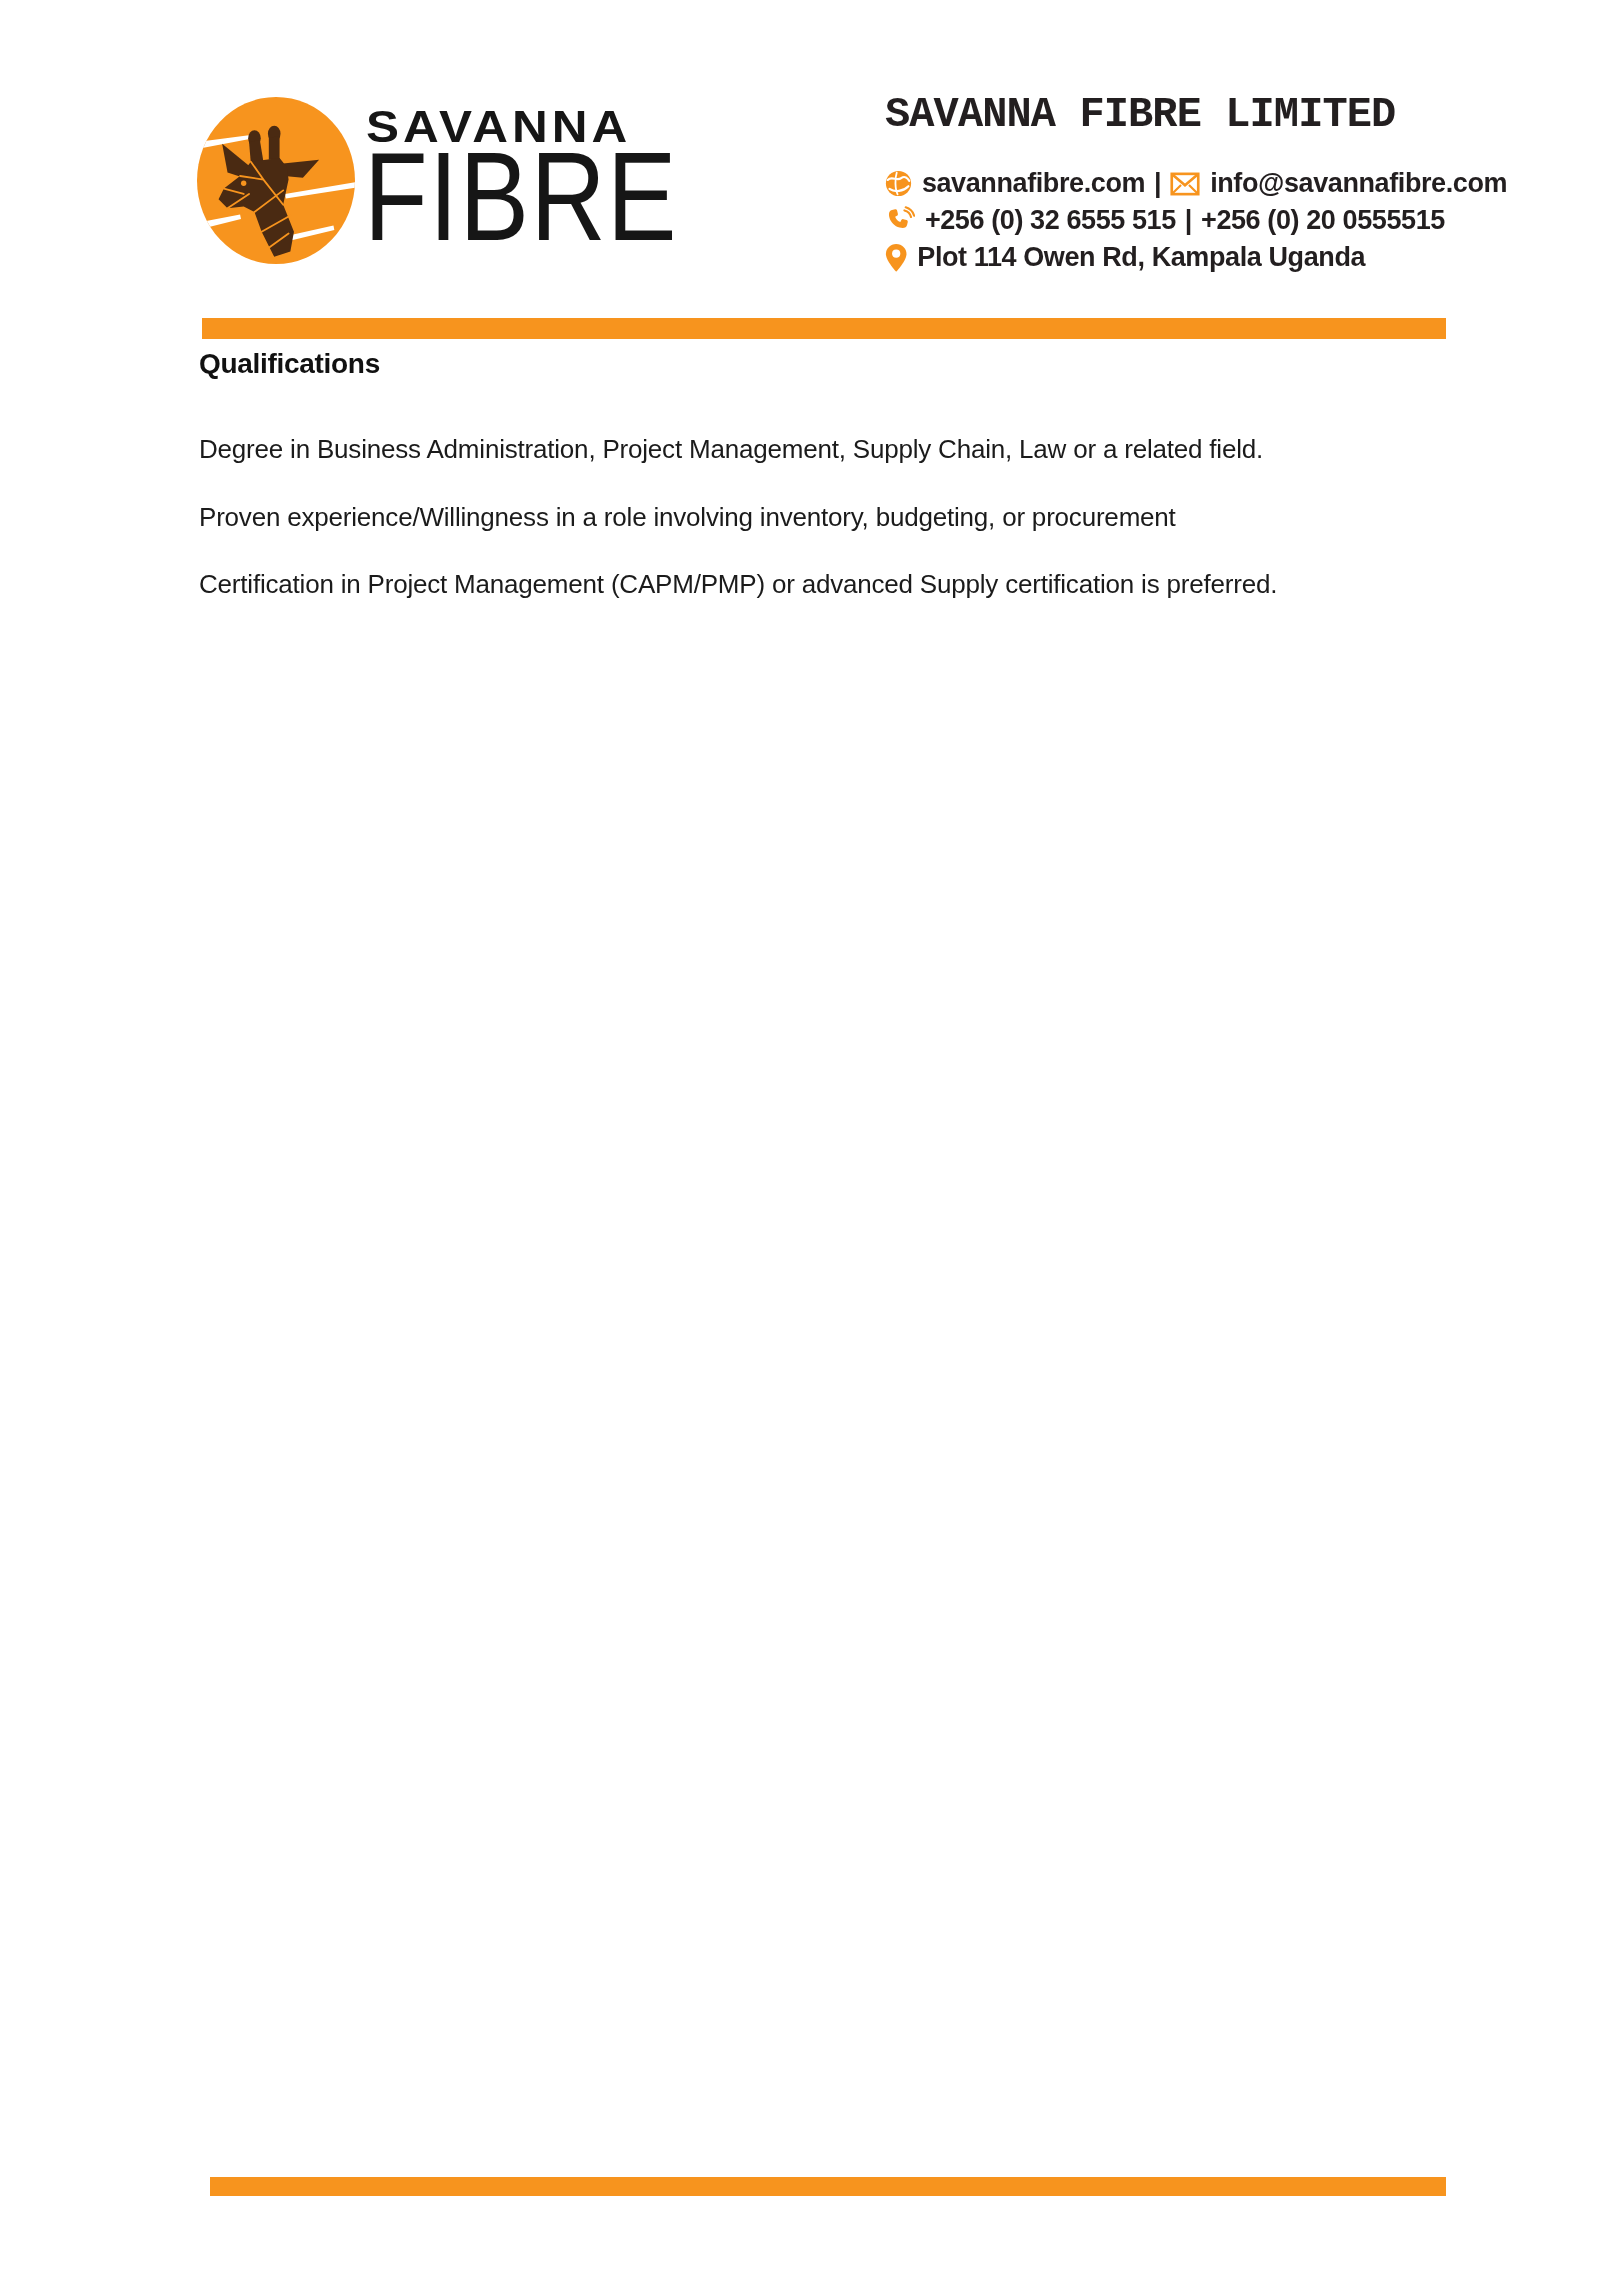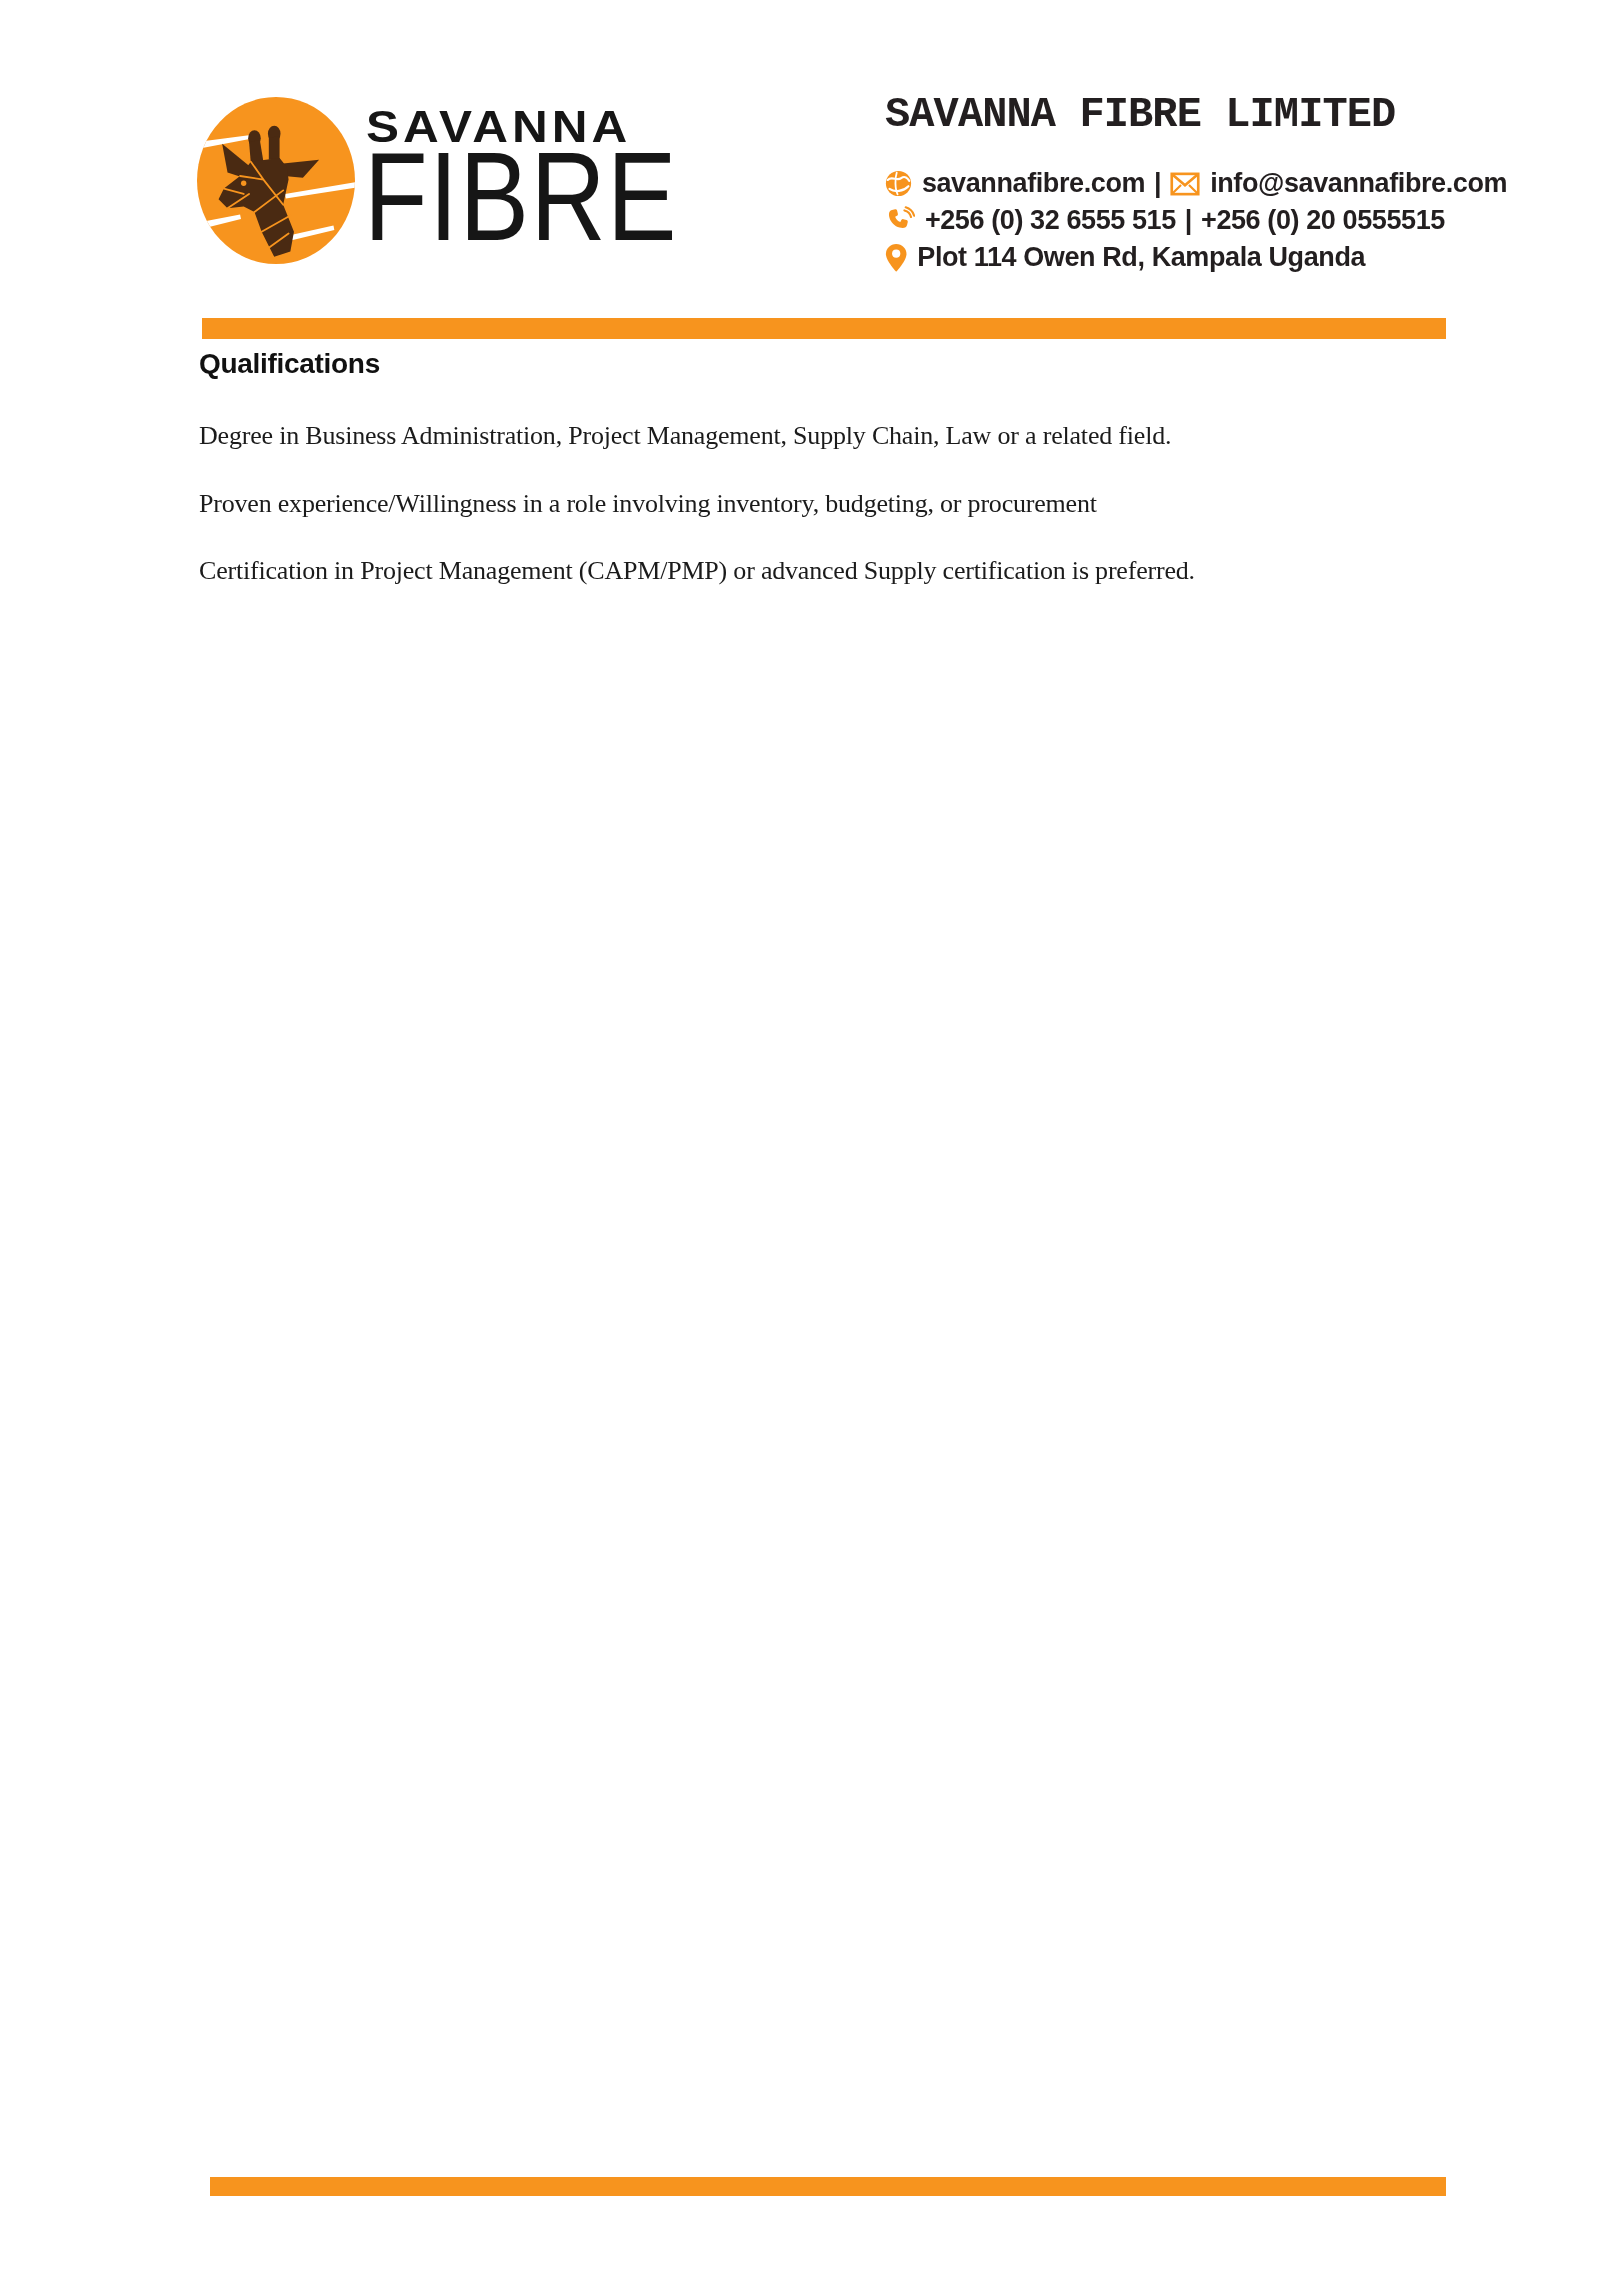--- a/index.html
+++ b/index.html
@@ -27,22 +27,22 @@
                letter-spacing:-0.4px;white-space:nowrap;}
   .contact-row .icn{flex:0 0 auto;margin-right:9.9px;display:inline-flex;align-items:center;}
   .pipe{margin:0 9px;font-weight:700;}
 
   
   .divider-bar{position:absolute;left:202px;top:318px;width:1244px;height:20.6px;background:var(--accent);}
   .footer-bar{position:absolute;left:210px;top:2177px;width:1236px;height:19px;background:var(--accent);}
 
   
   .content{position:absolute;left:199px;top:347px;width:1343px;}
-  .content h2{font-size:28px;font-weight:700;color:#111;line-height:34px;margin-bottom:31px;letter-spacing:-0.3px;}
-  .para{margin-bottom:20.6px;font-family:Liberation Serif, serif;}
+  .content h2{font-size:28px;font-weight:700;color:#111;line-height:34px;margin-bottom:45px;letter-spacing:-0.3px;}
+  .para{margin-bottom:20.6px;}
   .para .line{font-size:26px;line-height:47px;white-space:nowrap;letter-spacing:-0.2px;}
 </style>
 </head>
 <body>
 
 <div>
 
   <div class="logo-mark">
     <svg width="158" height="167" viewBox="0 0 176 186" xmlns="http://www.w3.org/2000/svg">
       <defs>

